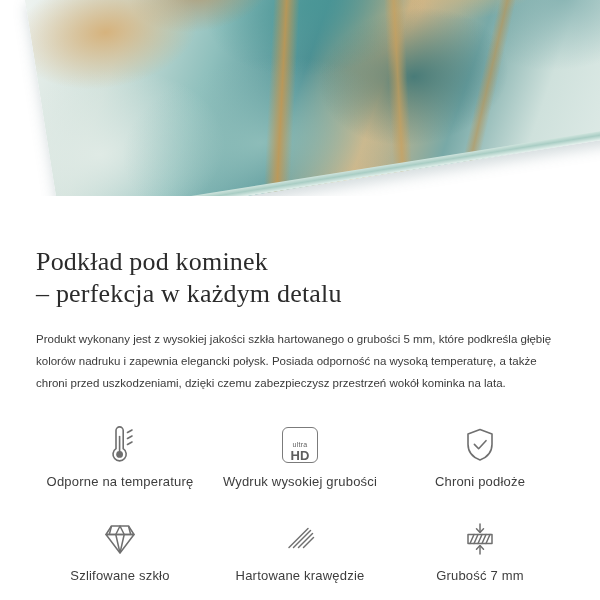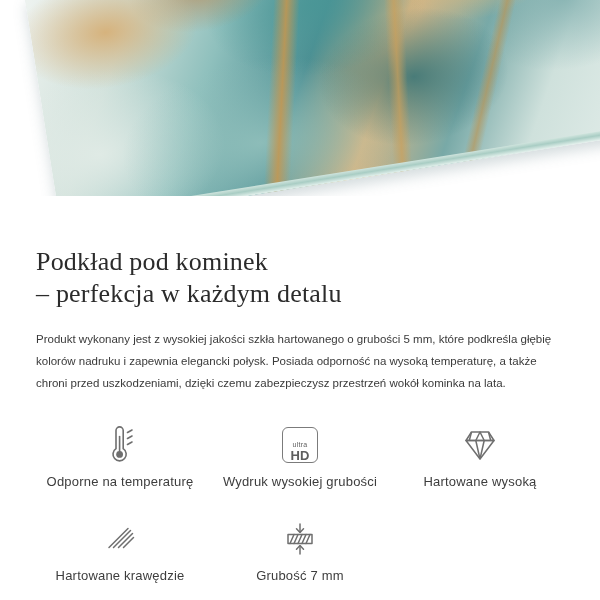--- a/index.html
+++ b/index.html
@@ -196,30 +196,39 @@
     <div class="feature">
       <div class="ico">
         <div class="ultra-hd">
           <div class="u1">ultra</div>
           <div class="u2">HD</div>
         </div>
       </div>
       <div class="flabel">Wydruk wysokiej grubości</div>
     </div>
 
+    <div class="feature">
+      <div class="ico">
+        <svg width="40" height="42" viewBox="0 0 40 42" fill="none" stroke="#6f6f6f" stroke-width="1.6" stroke-linecap="round" stroke-linejoin="round">
+          <path d="M20 5.5l12 4.4v10.4c0 8-5.1 13.1-12 15.6-6.9-2.5-12-7.6-12-15.6V9.9z"></path>
+          <path d="M14.4 20.4l4.2 4.3 7.4-8"></path>
+        </svg>
+      </div>
+      <div class="flabel">Chroni podłoże</div>
+    </div>
 
     <div class="feature">
       <div class="ico">
         <svg width="42" height="40" viewBox="0 0 42 40" fill="none" stroke="#6f6f6f" stroke-width="1.5" stroke-linejoin="round">
           <path d="M7 15.5h28L21 34z"></path>
           <path d="M12.5 7h17l5.5 8.5H7z"></path>
           <path d="M12.5 7l-2.2 8.5M29.5 7l2.2 8.5M16.8 15.5L21 34M25.2 15.5L21 34M16.8 15.5L21 7l4.2 8.5"></path>
         </svg>
       </div>
-      <div class="flabel">Hartowane wysoką</div>
+      <div class="flabel">Szlifowane szkło</div>
     </div>
 
     <div class="feature">
       <div class="ico">
         <svg width="42" height="40" viewBox="0 0 42 40" fill="none" stroke="#6f6f6f" stroke-width="1.5" stroke-linecap="round">
           <path d="M10 28.5L29 9.5"></path>
           <path d="M14.5 28.5L31.5 11.5"></path>
           <path d="M19.5 28.5L33.5 14.5"></path>
           <path d="M24.5 28.5L34.5 18.5"></path>
         </svg>

